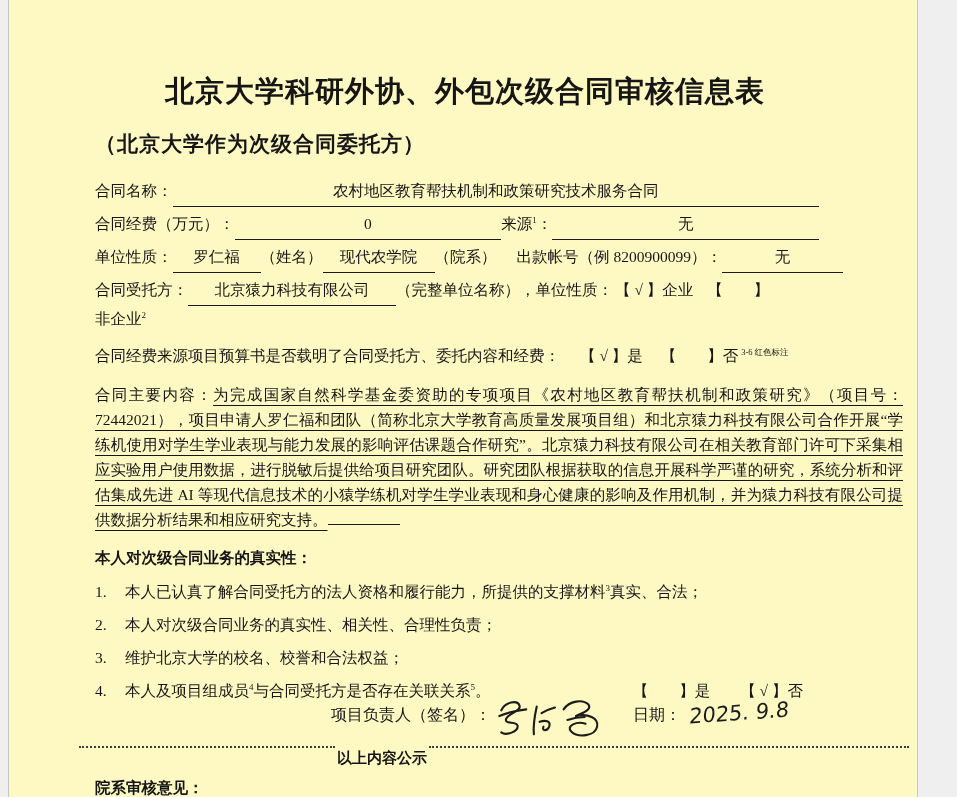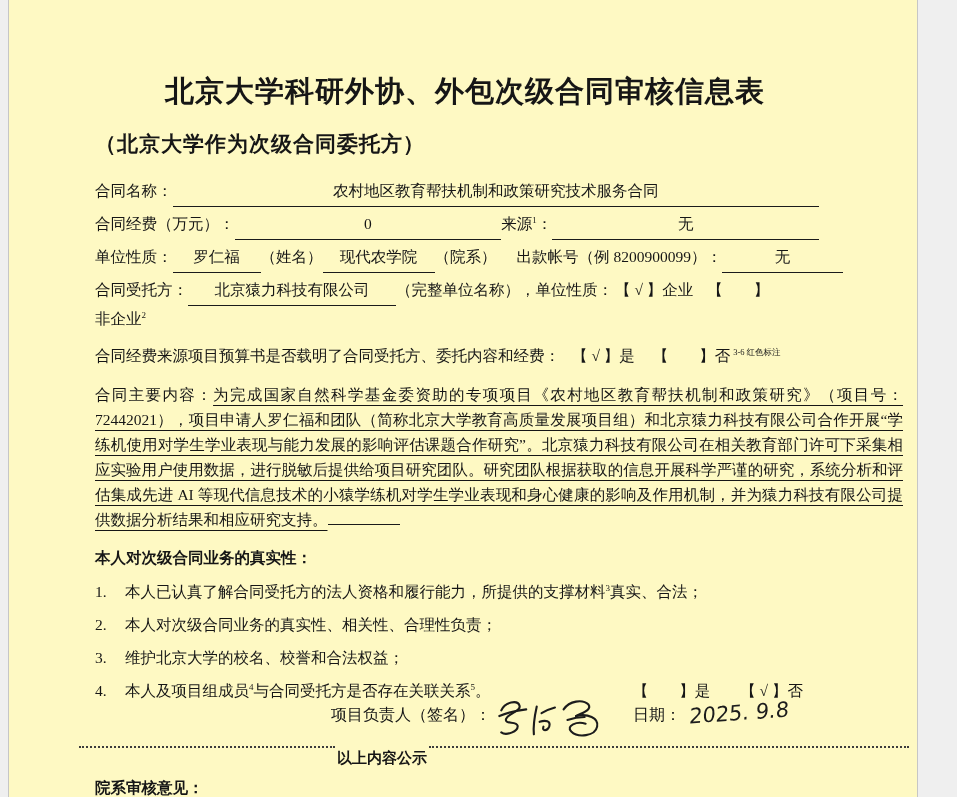--- a/index.html
+++ b/index.html
@@ -36,21 +36,21 @@
   .uline {
     border-bottom:1.4px solid #1b1b1b;
     text-align:center;
   }
   .grow { flex:1; }
   .short-right { margin-right:84px; }
   sup { font-size:9px; line-height:0; }
   .sup-note { font-size:8.5px; vertical-align:super; margin-left:3px; white-space:nowrap; }
   .wrap-line { font-size:15.5px; line-height:25px; }
   .q-row { margin-top:6px; }
-  .q-boxes { margin-left:12px; }
+  .q-boxes { margin-left:20px; }
   .bx { margin-right:14px; }
   .main-para {
     font-size:15.5px; line-height:25px; text-align:justify;
     margin-top:11px;
   }
   .main-para u {
     text-decoration:underline;
     text-decoration-thickness:1.3px;
     text-underline-offset:4.5px;
   }

